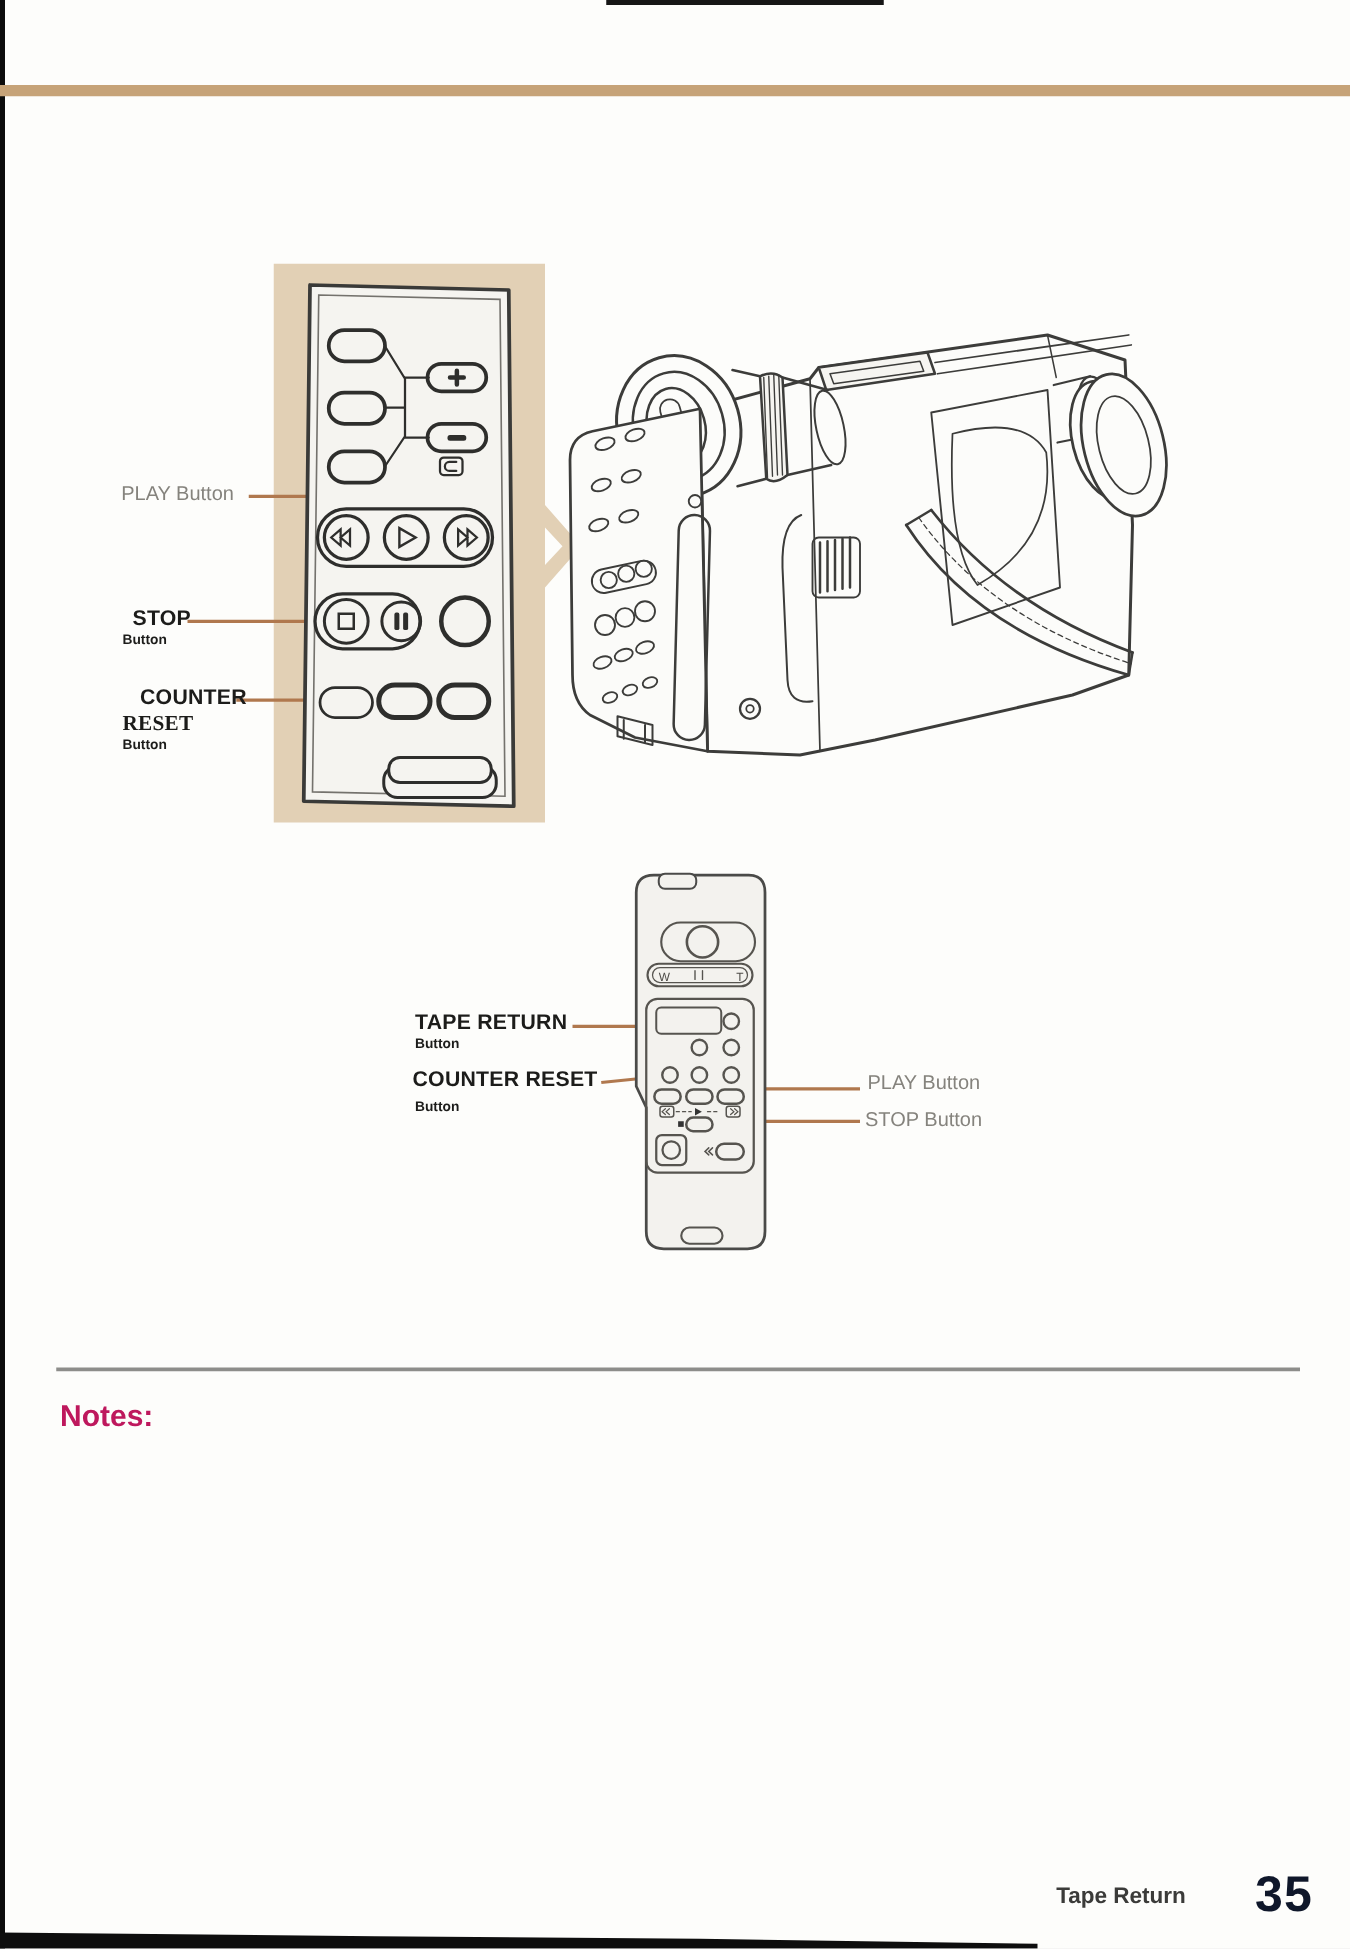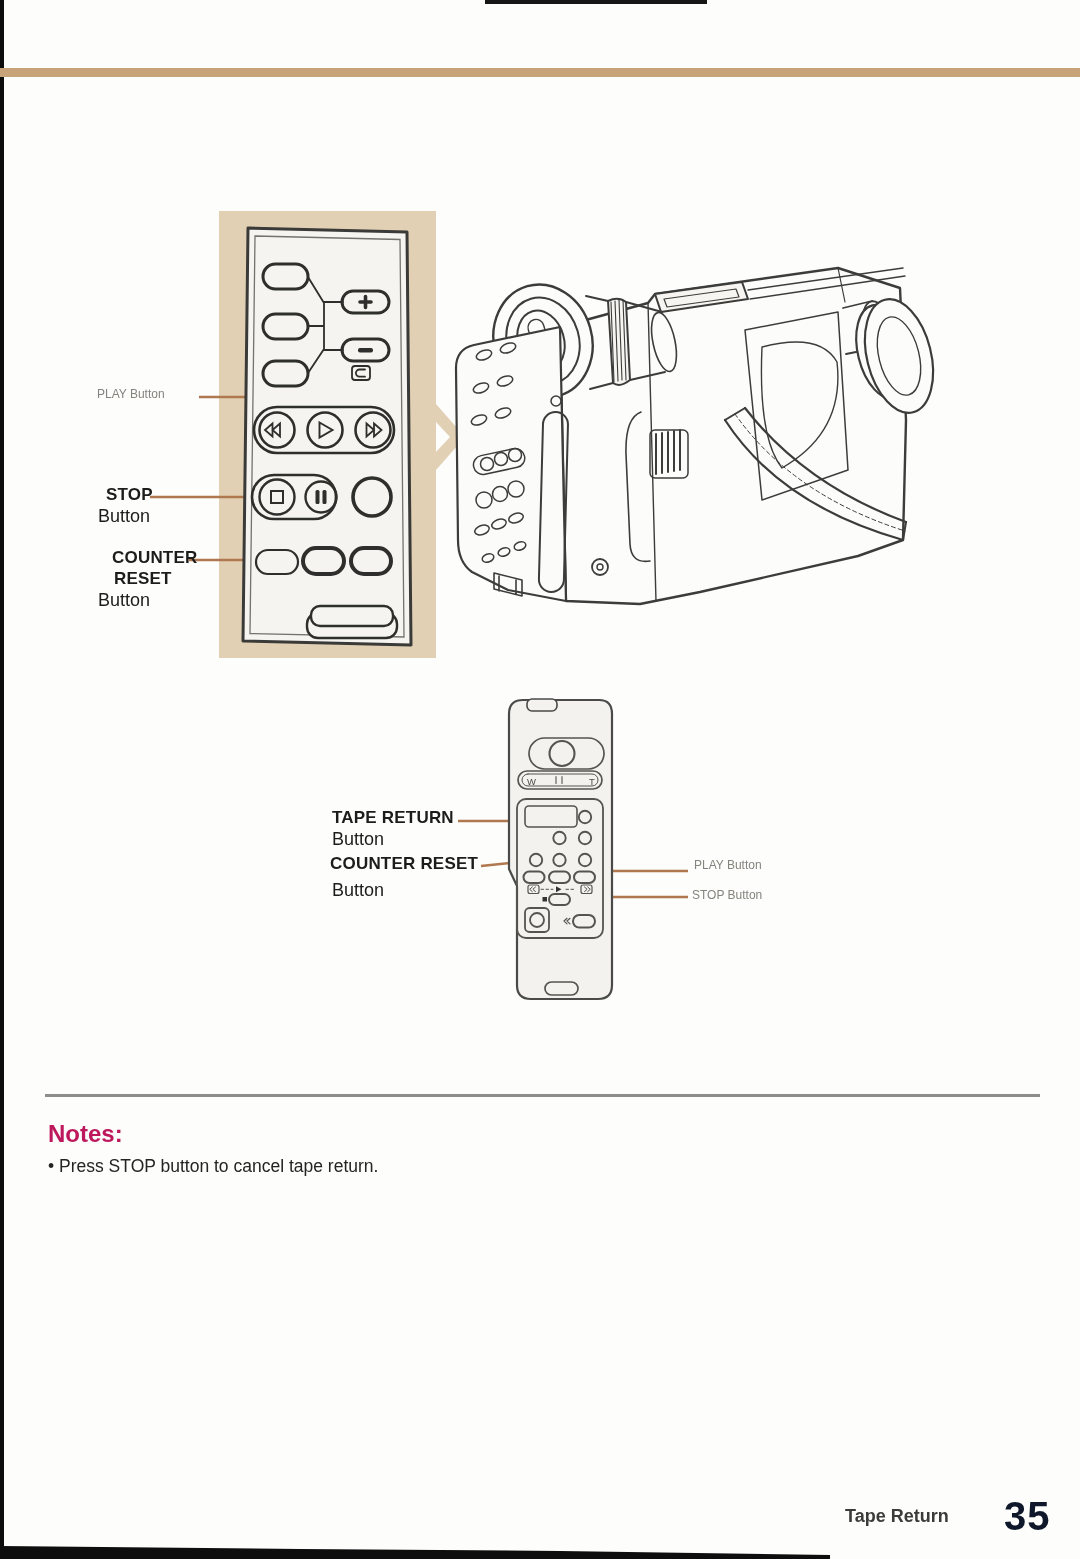--- a/index.html
+++ b/index.html
@@ -9,23 +9,23 @@
     font-family:"Liberation Sans","DejaVu Sans",sans-serif;
     color:#1d1d1b;
   }
   .abs{position:absolute;}
   
   .left-edge{left:0;top:0;width:4px;height:1559px;background:#0c0c0c;}
   .top-bar{left:485px;top:0;width:222px;height:4px;background:#161616;}
   .tan-rule{left:0;top:68px;width:1080px;height:9px;background:#c6a378;}
   
   .lbl{white-space:nowrap;}
-  .lbl-gray{color:#85837d;font-size:12px;font-weight:400;}
+  .lbl-gray{color:#85837d;font-size:16px;font-weight:400;}
   .lbl-bold{color:#1c1c1a;font-size:17px;font-weight:700;letter-spacing:.2px;}
-  .lbl-bold-sm{color:#1c1c1a;font-size:18px;font-weight:400;}
+  .lbl-bold-sm{color:#1c1c1a;font-size:11px;font-weight:700;}
   
   .notes-rule{left:45px;top:1094px;width:995px;height:3px;background:#8d8d8a;}
   .notes-head{left:48px;top:1120px;font-size:24px;font-weight:700;color:#be185d;}
   .notes-list{left:48px;top:1148px;width:980px;list-style:none;margin:0;padding:0;}
   .notes-list li{font-size:17.5px;line-height:37px;color:#242422;}
   .notes-list li::before{content:"\2022\00a0";}
   
   .footer-title{left:845px;top:1506px;font-size:18px;font-weight:700;color:#3b3b39;}
   .footer-page{left:1004px;top:1494px;font-size:40px;font-weight:700;color:#0f172a;letter-spacing:1px;}
   svg{position:absolute;overflow:visible;}
@@ -94,21 +94,21 @@
 
       <rect x="307" y="613" width="90" height="25" rx="11" stroke-width="2.4" fill="#f5f4f0"></rect>
       <rect x="311" y="606" width="82" height="20" rx="9" stroke-width="2.4" fill="#f5f4f0"></rect>
     </g>
   </svg>
 
   <div class="abs lbl lbl-gray" style="left:97px;top:387px;"><span>PLAY Button</span></div>
   <div class="abs lbl lbl-bold" style="left:106px;top:485px;"><span>STOP</span></div>
   <div class="abs lbl lbl-bold-sm" style="left:98px;top:506px;"><span>Button</span></div>
   <div class="abs lbl lbl-bold" style="left:112px;top:548px;"><span>COUNTER</span></div>
-  <div class="abs lbl lbl-bold" style="left:114px;top:569px;"><span>RESET</span></div>
+  <div class="abs lbl lbl-bold" style="left:98px;top:569px;font-family:Liberation Serif, serif;"><span>RESET</span></div>
   <div class="abs lbl lbl-bold-sm" style="left:98px;top:590px;"><span>Button</span></div>
 
   <svg class="abs" style="left:440px;top:255px;" width="575" height="360" viewBox="440 255 575 360">
     <g stroke="#3c3c3a" fill="none" stroke-width="2" stroke-linejoin="round" stroke-linecap="round">
 
       <path d="M560,327 L648,303 L655,294 L838,268 L900,288 L906,420 L903,540 L858,556 L700,592 L640,604 L566,601 Z" fill="#fcfcfa" stroke-width="2.4"></path>
       <path d="M648,303 L656,601" stroke-width="1.4"></path>
       <path d="M838,268 L845,302" stroke-width="1.2"></path>
 
       <path d="M655,294 L742,282 L748,299 L661,312 Z" fill="#f6f5f1"></path>
@@ -238,21 +238,20 @@
   <div class="abs lbl lbl-bold" style="left:332px;top:808px;"><span>TAPE RETURN</span></div>
   <div class="abs lbl lbl-bold-sm" style="left:332px;top:829px;"><span>Button</span></div>
   <div class="abs lbl lbl-bold" style="left:330px;top:854px;"><span>COUNTER RESET</span></div>
   <div class="abs lbl lbl-bold-sm" style="left:332px;top:880px;"><span>Button</span></div>
   <div class="abs lbl lbl-gray" style="left:694px;top:858px;"><span>PLAY Button</span></div>
   <div class="abs lbl lbl-gray" style="left:692px;top:888px;"><span>STOP Button</span></div>
 
   <div class="abs notes-rule"></div>
   <div class="abs notes-head">Notes:</div>
   <ul class="abs notes-list">
-    <li>Press STOP button to cancel tape return.</li>
   </ul>
 
   <div class="abs lbl footer-title">Tape Return</div>
   <div class="abs lbl footer-page">35</div>
 
   <svg class="abs" style="left:0;top:1545px;" width="1080" height="14" viewBox="0 0 1080 14">
     <polygon points="0,1 300,4 560,6 830,10 830,14 0,14" fill="#0e0e0e"></polygon>
   </svg>
 
 </div>

